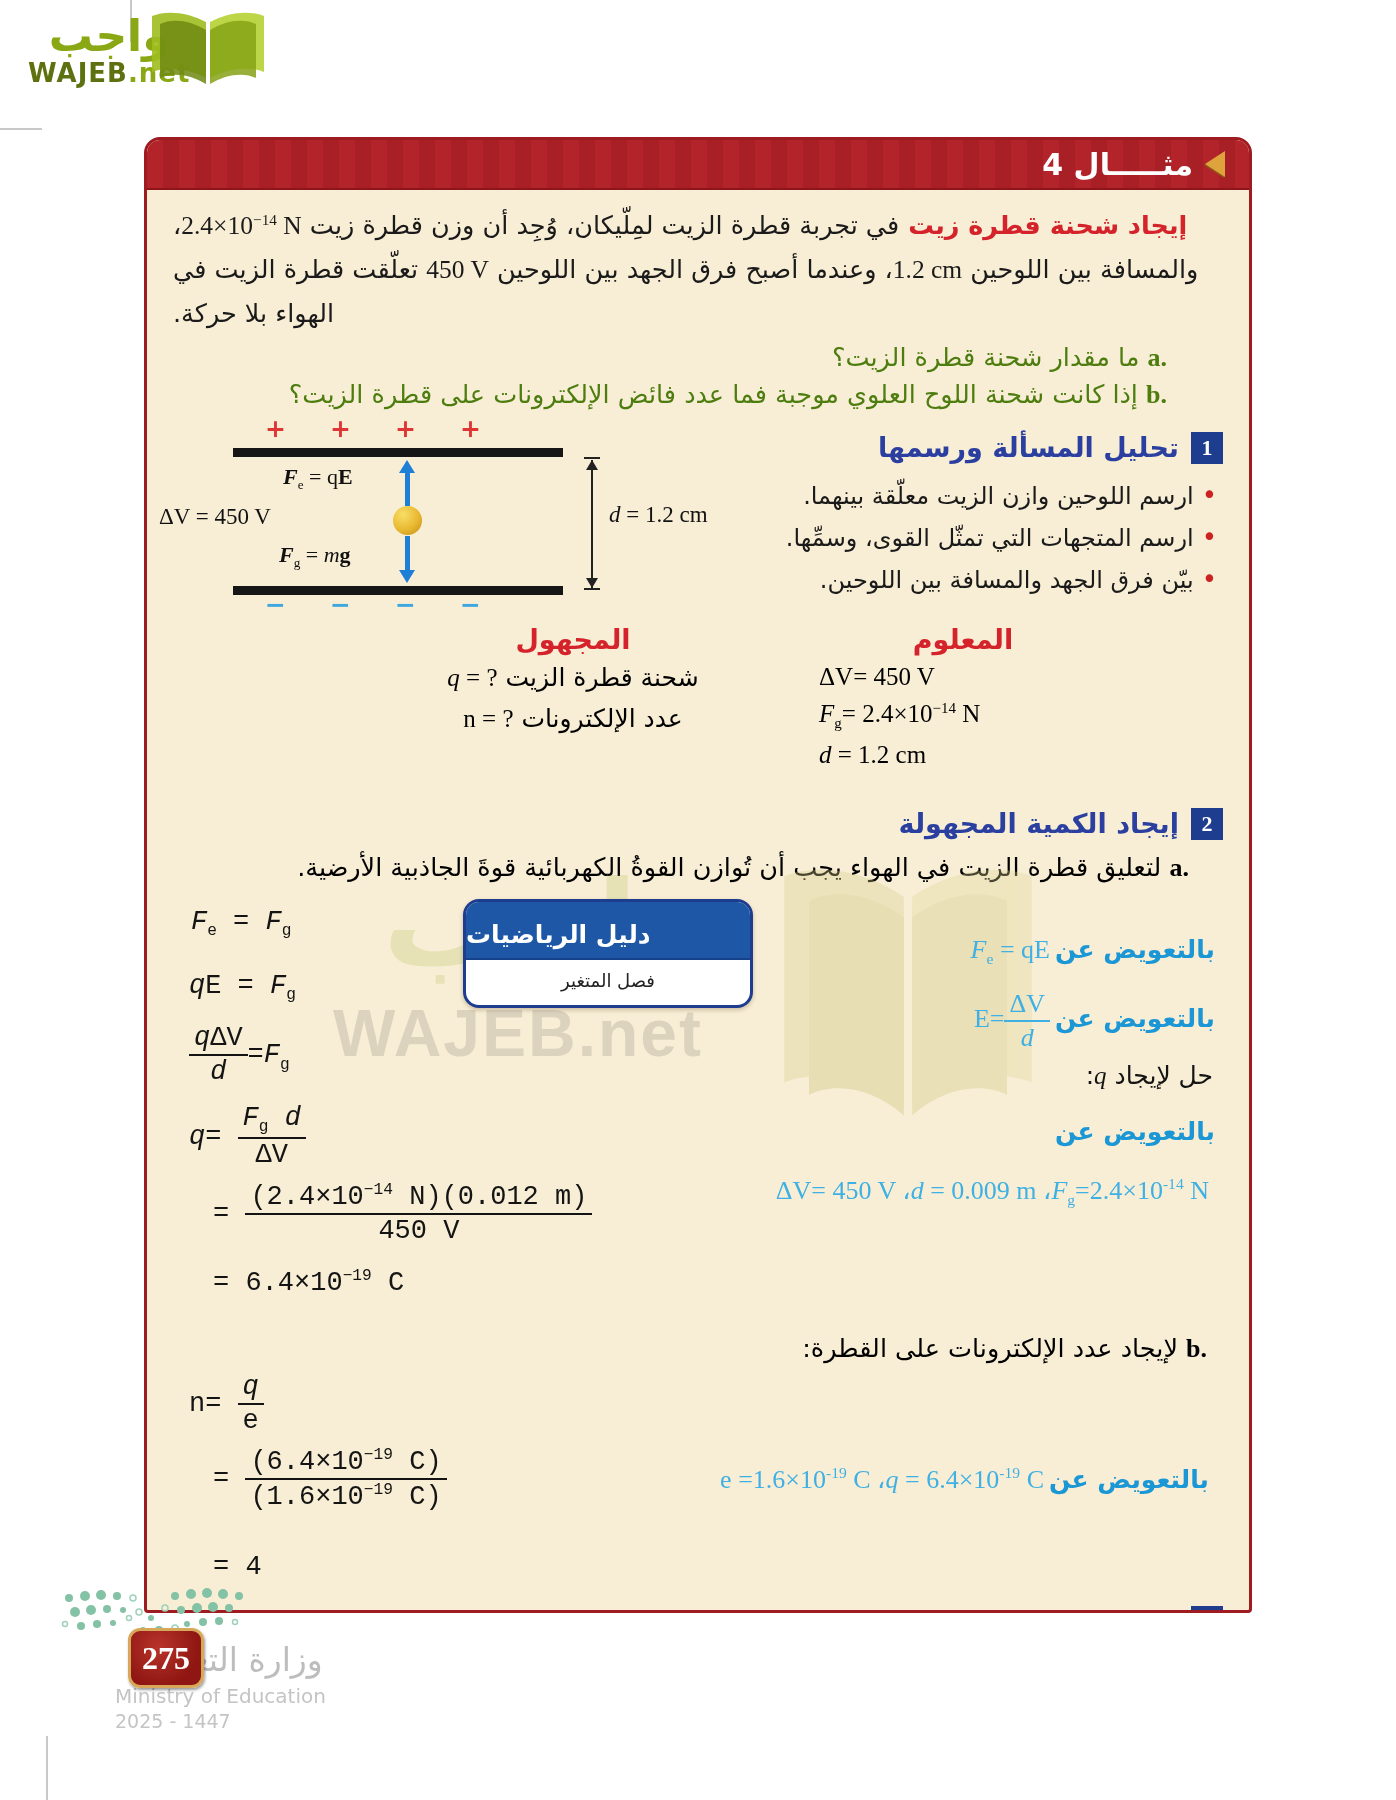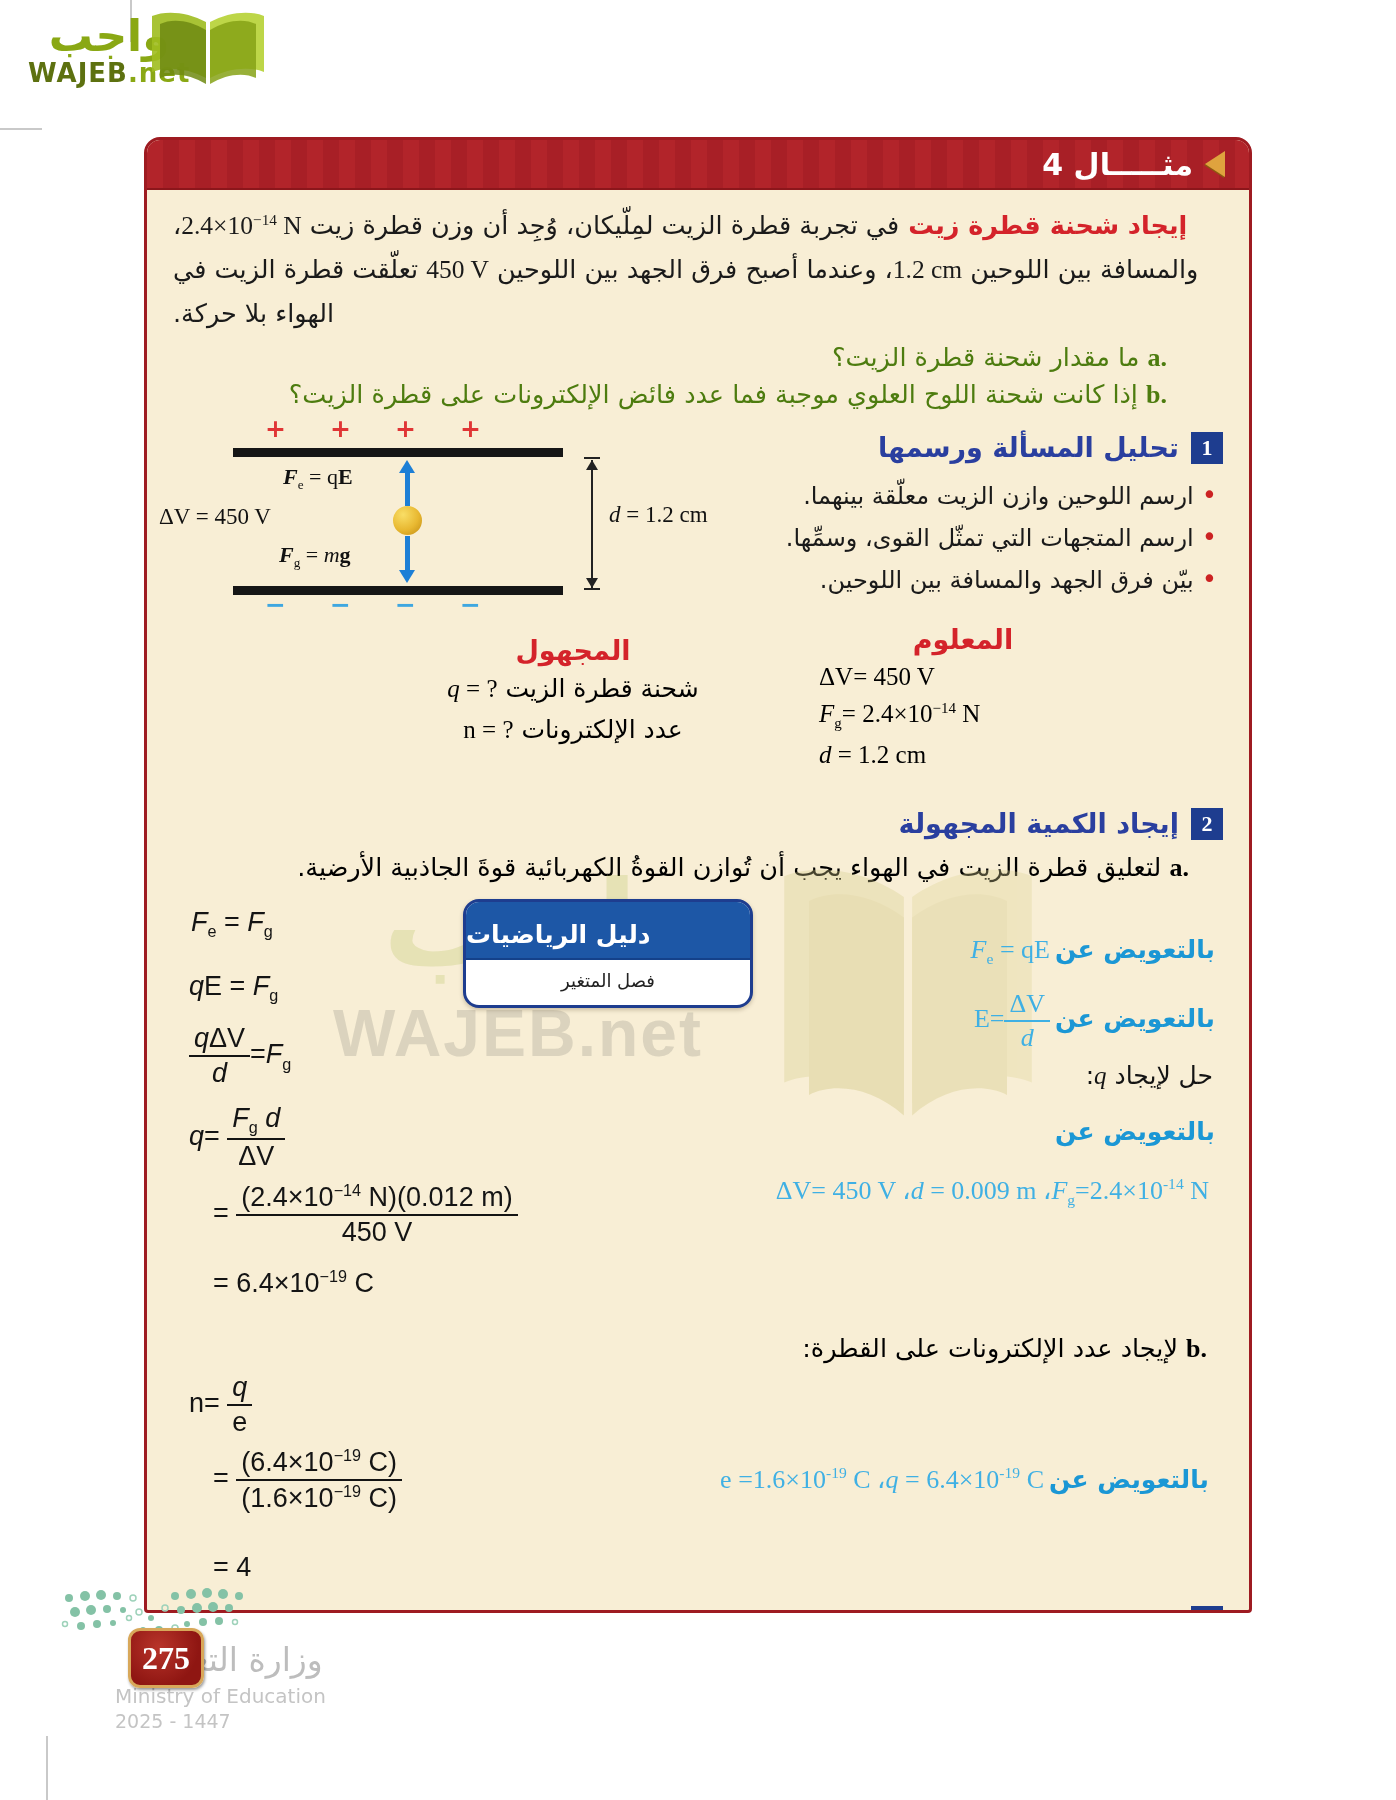--- a/index.html
+++ b/index.html
@@ -72,30 +72,30 @@
   .bullets { margin-top:10px; }
   .bullet { font-size:24px; color:#1a1a1a; line-height:1.62; padding-right:6px; }
   .bullet .dot { color:#cc2222; font-size:26px; margin-left:8px; }
 
   
   .row2 { position:relative; height:168px; margin-top:4px; direction:ltr; }
   .col-head { color:#d4232a; font-size:27px; font-weight:bold; text-align:center; }
   .known-col { position:absolute; left:590px; top:0; width:400px; }
   .known-items { padding-left:56px; direction:ltr; font-size:25px; margin-top:8px; }
   .known-items .itm { margin-bottom:9px; }
-  .unknown-col { position:absolute; left:235px; top:0; width:330px;margin-top:11px; }
+  .unknown-col { position:absolute; left:235px; top:0; width:330px; }
   .unknown-items { direction:rtl; text-align:center; font-size:25px; margin-top:8px; }
   .unknown-items .itm { margin-bottom:12px; }
 
   .step2-wrap { margin-top:16px; }
   .aline { font-size:25.5px; margin-top:12px; padding-right:34px; }
 
   
   .region1 { position:relative; height:436px; margin-top:2px; direction:ltr; }
-  .eq { position:absolute; font-family:Liberation Sans, sans-serif; font-size:27px; color:#141414; }
+  .eq { position:absolute; font-family:Liberation Mono, monospace; font-size:27px; color:#141414; }
   .frac { display:inline-block; vertical-align:middle; text-align:center; }
   .frac .num { display:block; border-bottom:2px solid #141414; padding:0 5px 1px; }
   .frac .den { display:block; padding-top:1px; }
   sub,sup { font-size:0.6em; }
   .blue-note { position:absolute; direction:rtl; }
   .blue-label { color:#1b97d5; font-size:25px; font-weight:bold; }
   .blue-eq { color:#3fb0e4; font-family:"Liberation Serif",serif; font-size:26px; }
   .blue-eq .frac .num { border-color:#3fb0e4; }
   .solve-line { position:absolute; direction:rtl; font-size:25px; color:#141414; }
 

